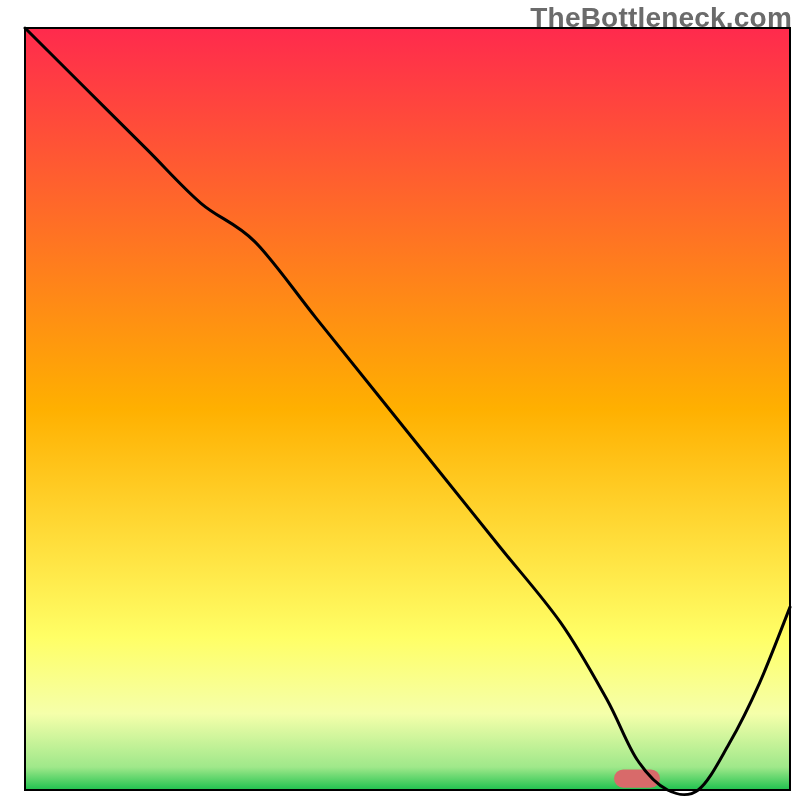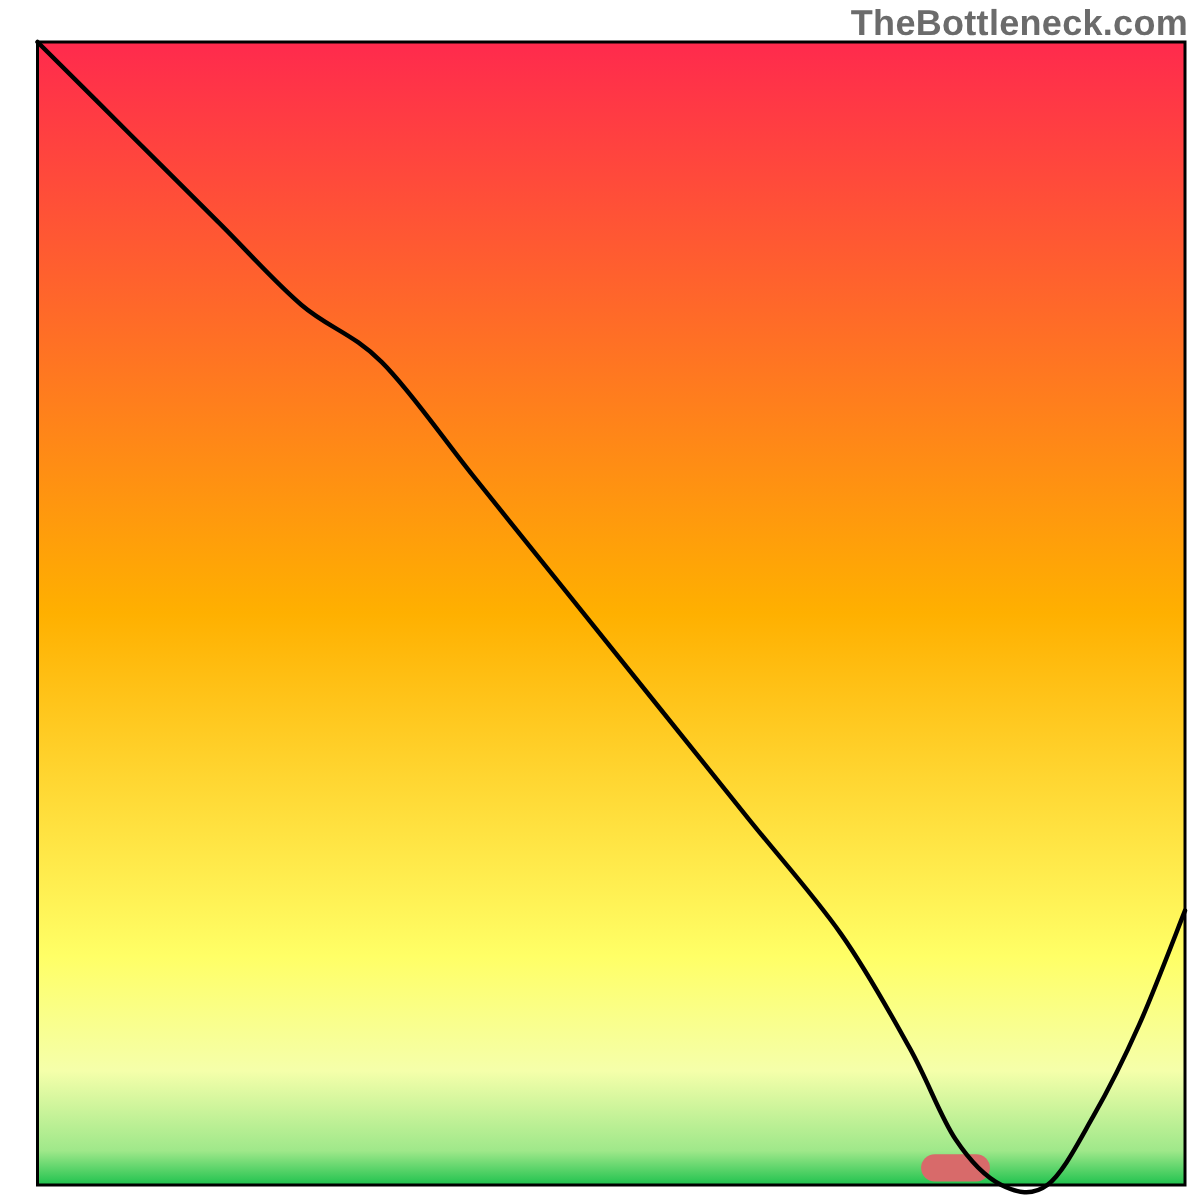--- a/index.html
+++ b/index.html
@@ -13,21 +13,21 @@
   }
   .chart-container {
     position: relative;
     width: 800px;
     height: 800px;
   }
   .watermark {
     position: absolute;
     top: 2px;
     right: 8px;
-    font-size: 24px;
+    font-size: 28px;
     font-weight: 600;
     color: #6b6b6b;
     letter-spacing: 0.2px;
     z-index: 5;
   }
   svg {
     display: block;
   }
 </style>
 </head>

